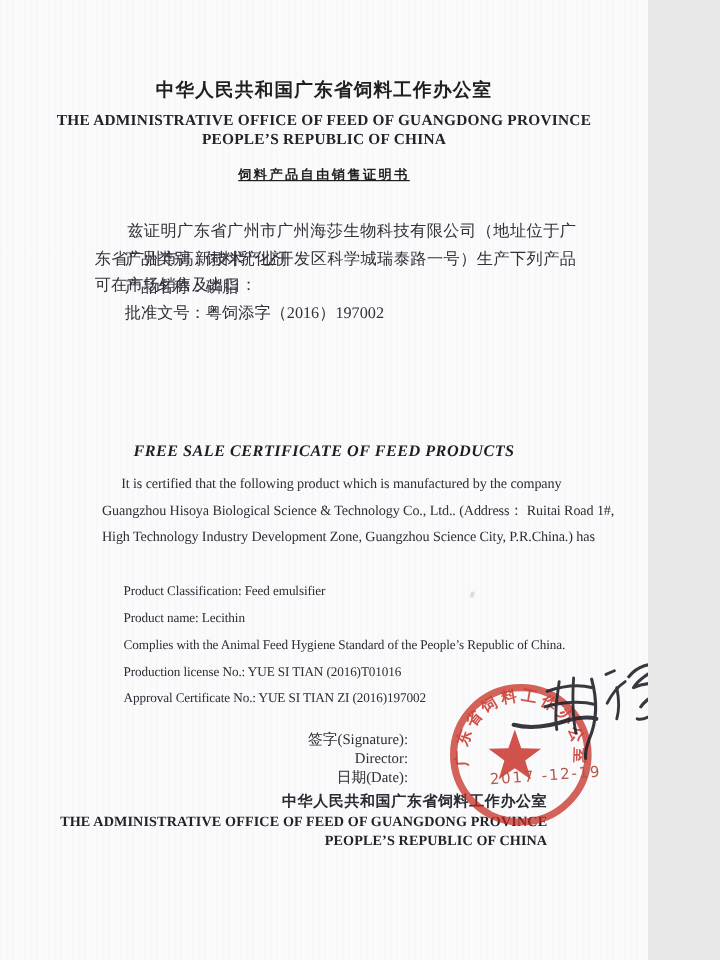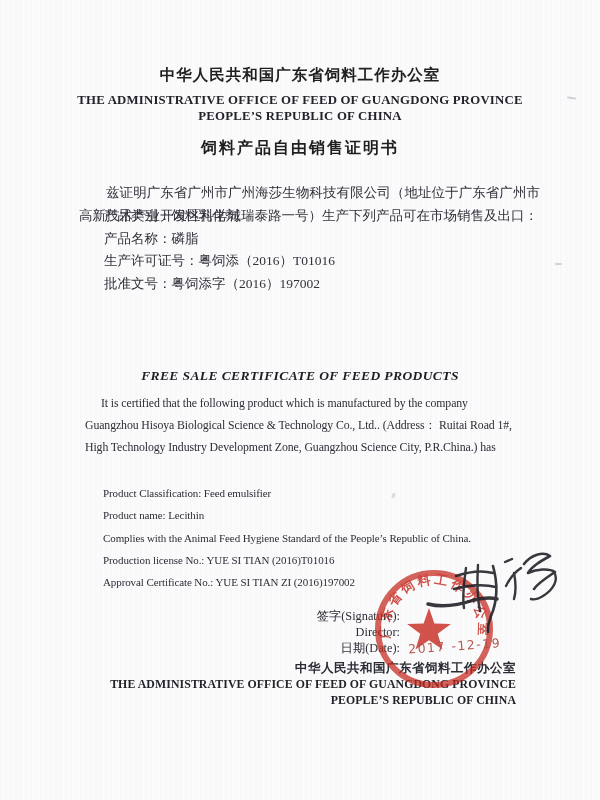--- a/index.html
+++ b/index.html
@@ -1,31 +1,31 @@
 <!DOCTYPE html>
 <html><head>
 <meta charset="utf-8">
 <style>
   html,body{margin:0;padding:0;background:#e8e8e8;}
   .page{
-    position:relative;width:600px;height:800px;overflow:hidden;
+    position:relative;width:540px;height:800px;overflow:hidden;
     background-color:#fcfcfd;
     background-image:repeating-linear-gradient(90deg,
       rgba(120,125,135,0.05) 0px, rgba(255,255,255,0) 3px,
       rgba(120,125,135,0.03) 6px, rgba(255,255,255,0) 10px);
     color:#2b2b2b;
     font-family:"Liberation Serif","DejaVu Serif",serif;
   }
   .abs{position:absolute;}
   .center{left:0;right:0;text-align:center;}
   .nw{white-space:nowrap;}
   .hdr-cn{top:65px;font-size:15.5px;font-weight:bold;letter-spacing:1px;color:#1f1f1f;
           font-family:"Liberation Serif","DejaVu Sans",serif;}
   .hdr-en{top:92px;font-size:12.8px;font-weight:bold;line-height:16.2px;letter-spacing:.2px;color:#22232a;}
-  .cert-title{top:138px;font-size:16px;font-weight:bold;letter-spacing:2px;color:#1f1f1f;}
+  .cert-title{top:138px;font-size:11px;font-weight:bold;letter-spacing:2px;color:#1f1f1f;text-decoration:underline;}
   .cn-para{top:166px;left:63px;right:44px;font-size:13.5px;line-height:22.5px;
            text-indent:2em;text-align:justify;color:#30313a;}
   .cn-items{top:205px;left:104px;font-size:13.5px;line-height:22.7px;color:#30313a;}
   .en-title{top:368px;font-size:13.5px;font-weight:bold;letter-spacing:.4px;color:#1d1d24;font-style:italic;}
   .en-para{top:392px;left:85px;font-size:11.8px;line-height:22px;letter-spacing:-.1px;color:#2c2d36;}
   .en-para .indent{padding-left:16px;}
   .en-items{top:482px;left:103px;font-size:11px;line-height:22.3px;letter-spacing:-.1px;color:#2c2d36;}
   .sig-block{top:608px;right:200px;text-align:right;font-size:12.3px;line-height:16.2px;color:#2c2d36;}
   .footer{top:661px;right:84px;text-align:right;}
   .footer-cn{font-size:12.5px;font-weight:600;letter-spacing:.5px;line-height:15.8px;color:#2a2b33;}
@@ -48,21 +48,20 @@
     <div class="nw">PEOPLE’S REPUBLIC OF CHINA</div>
   </div>
 
   <div class="abs center cert-title nw">饲料产品自由销售证明书</div>
 
   <p class="abs cn-para" style="margin:16px">兹证明广东省广州市广州海莎生物科技有限公司（地址位于广东省广州市高新技术产业开发区科学城瑞泰路一号）生产下列产品可在市场销售及出口：</p>
 
   <div class="abs cn-items">
     <div class="nw">产品类别：饲料乳化剂</div>
     <div class="nw">产品名称：磷脂</div>
-    <div class="nw">生产许可证号：粤饲添（2016）T01016</div>
     <div class="nw">批准文号：粤饲添字（2016）197002</div>
   </div>
 
   <div class="abs center en-title nw">FREE SALE CERTIFICATE OF FEED PRODUCTS</div>
 
   <div class="abs en-para">
     <div class="nw indent">It is certified that the following product which is manufactured by the company</div>
     <div class="nw">Guangzhou Hisoya Biological Science &amp; Technology Co., Ltd.. (Address： Ruitai Road 1#,</div>
     <div class="nw">High Technology Industry Development Zone, Guangzhou Science City, P.R.China.) has</div>
   </div>

